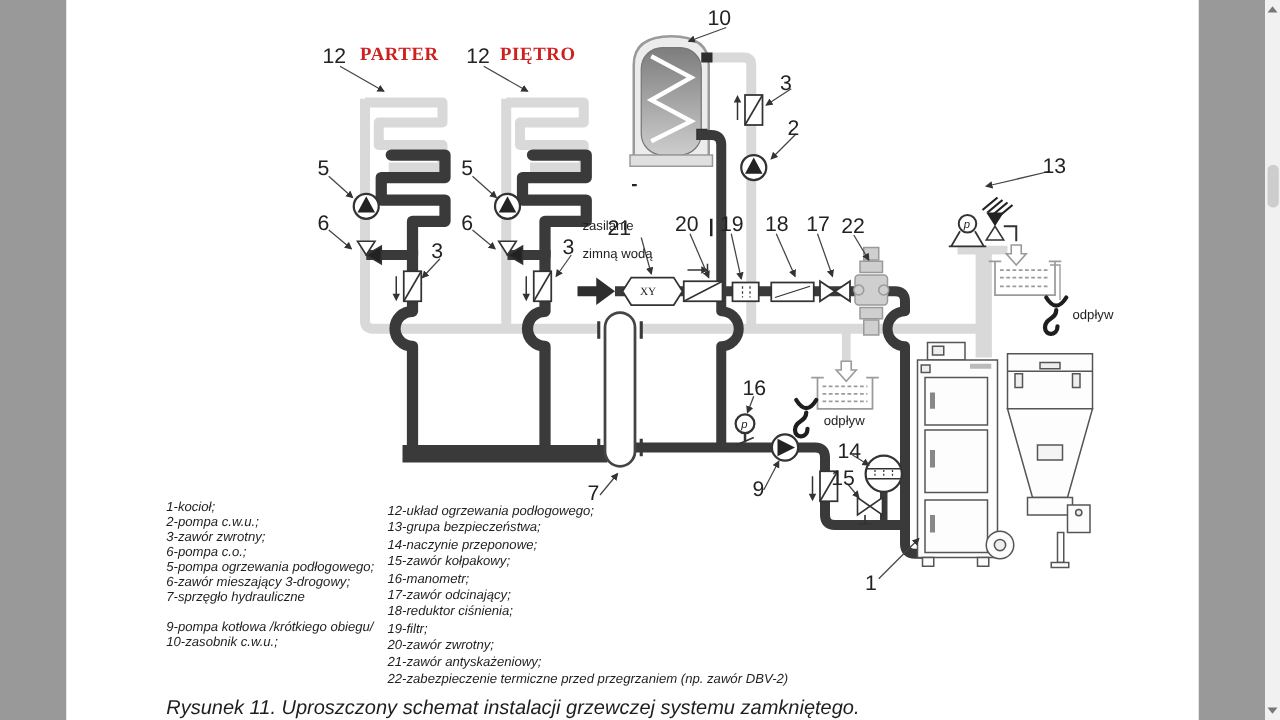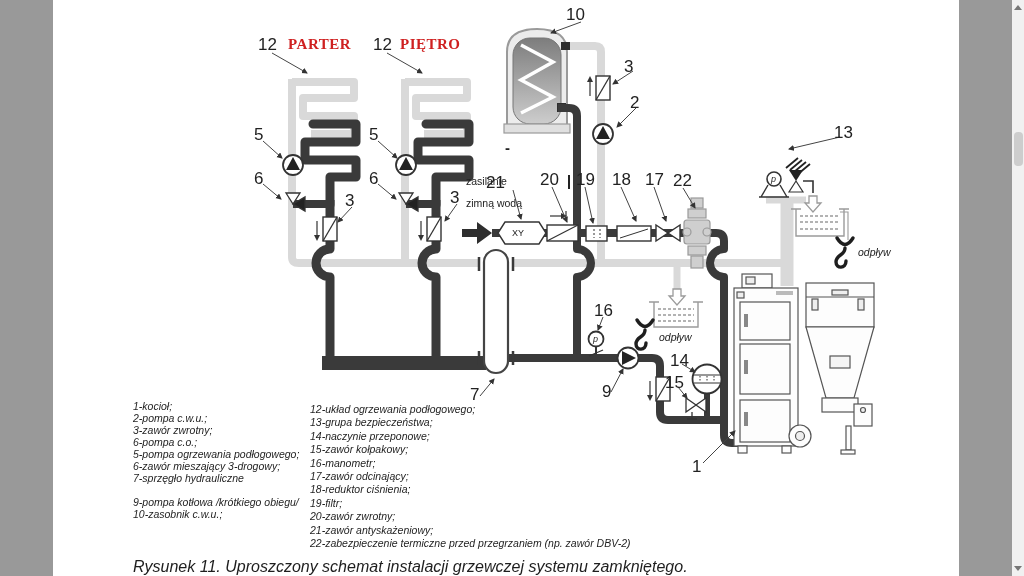--- a/index.html
+++ b/index.html
@@ -5,21 +5,21 @@
   :root{
     --pipe-dark:#3a3a3a; --pipe-light:#d9d9d9; --accent-red:#cf2020;
     --chrome-gray:#999999; --ink:#222222;
   }
   html,body{margin:0;padding:0;background:#fff;}
   .stage{position:relative;width:1024px;height:576px;background:#ffffff;overflow:hidden;
          font-family:"Liberation Sans",sans-serif;}
   .art{position:absolute;left:0;top:0;z-index:1;}
   .lbl{position:absolute;z-index:3;color:var(--ink);font-size:17px;line-height:1;white-space:nowrap;}
   .lbl.small{font-size:10.5px;}
-  .lbl.italic{font-style:italic;}
+  .lbl.italic{}
   .red-head{position:absolute;z-index:3;color:var(--accent-red);font-family:"Liberation Serif",serif;
             font-weight:bold;font-size:15px;letter-spacing:.5px;white-space:nowrap;}
   .sym-txt{position:absolute;z-index:3;color:#222;white-space:nowrap;}
   .legend{position:absolute;z-index:3;color:#1e1e1e;font-style:italic;font-size:10.5px;white-space:nowrap;}
   .legend .row{display:block;}
   .caption{position:absolute;z-index:3;color:#1e1e1e;font-style:italic;font-size:16px;white-space:nowrap;}
   .strip{position:absolute;top:0;height:576px;background:var(--chrome-gray);z-index:5;}
   .scrollbar{position:absolute;top:0;left:1012px;width:12px;height:576px;background:#f1f1f1;z-index:6;}
   .sb-arrow{position:absolute;left:2px;width:0;height:0;border-left:4px solid transparent;
             border-right:4px solid transparent;}
@@ -324,21 +324,21 @@
   <div class="lbl" style="left:670px;top:352px;">14</div>
   <div class="lbl" style="left:665px;top:374px;">15</div>
   <div class="lbl" style="left:692px;top:458px;">1</div>
 
   <div class="lbl small" style="left:466px;top:176px;">zasilanie</div>
   <div class="lbl small" style="left:466px;top:198px;">zimną wodą</div>
   <div class="lbl small italic" style="left:659px;top:332px;">odpływ</div>
   <div class="lbl small italic" style="left:858px;top:247px;">odpływ</div>
   <div class="lbl" style="left:505px;top:140px;font-size:15px;font-weight:bold;">-</div>
 
-  <div class="sym-txt" style="left:512px;top:228px;font-size:9px;">XY</div>
+  <div class="sym-txt" style="left:512px;top:228px;font-size:9px;font-family:Liberation Serif, serif;">XY</div>
   <div class="sym-txt" style="left:593px;top:334px;font-size:9px;font-style:italic;">p</div>
   <div class="sym-txt" style="left:771px;top:174px;font-size:9px;font-style:italic;">p</div>
 
   <div class="legend" style="left:133px;top:400px;line-height:12px;">
     <div class="row">1-kocioł;</div>
     <div class="row">2-pompa c.w.u.;</div>
     <div class="row">3-zawór zwrotny;</div>
     <div class="row">6-pompa c.o.;</div>
     <div class="row">5-pompa ogrzewania podłogowego;</div>
     <div class="row">6-zawór mieszający 3-drogowy;</div>

